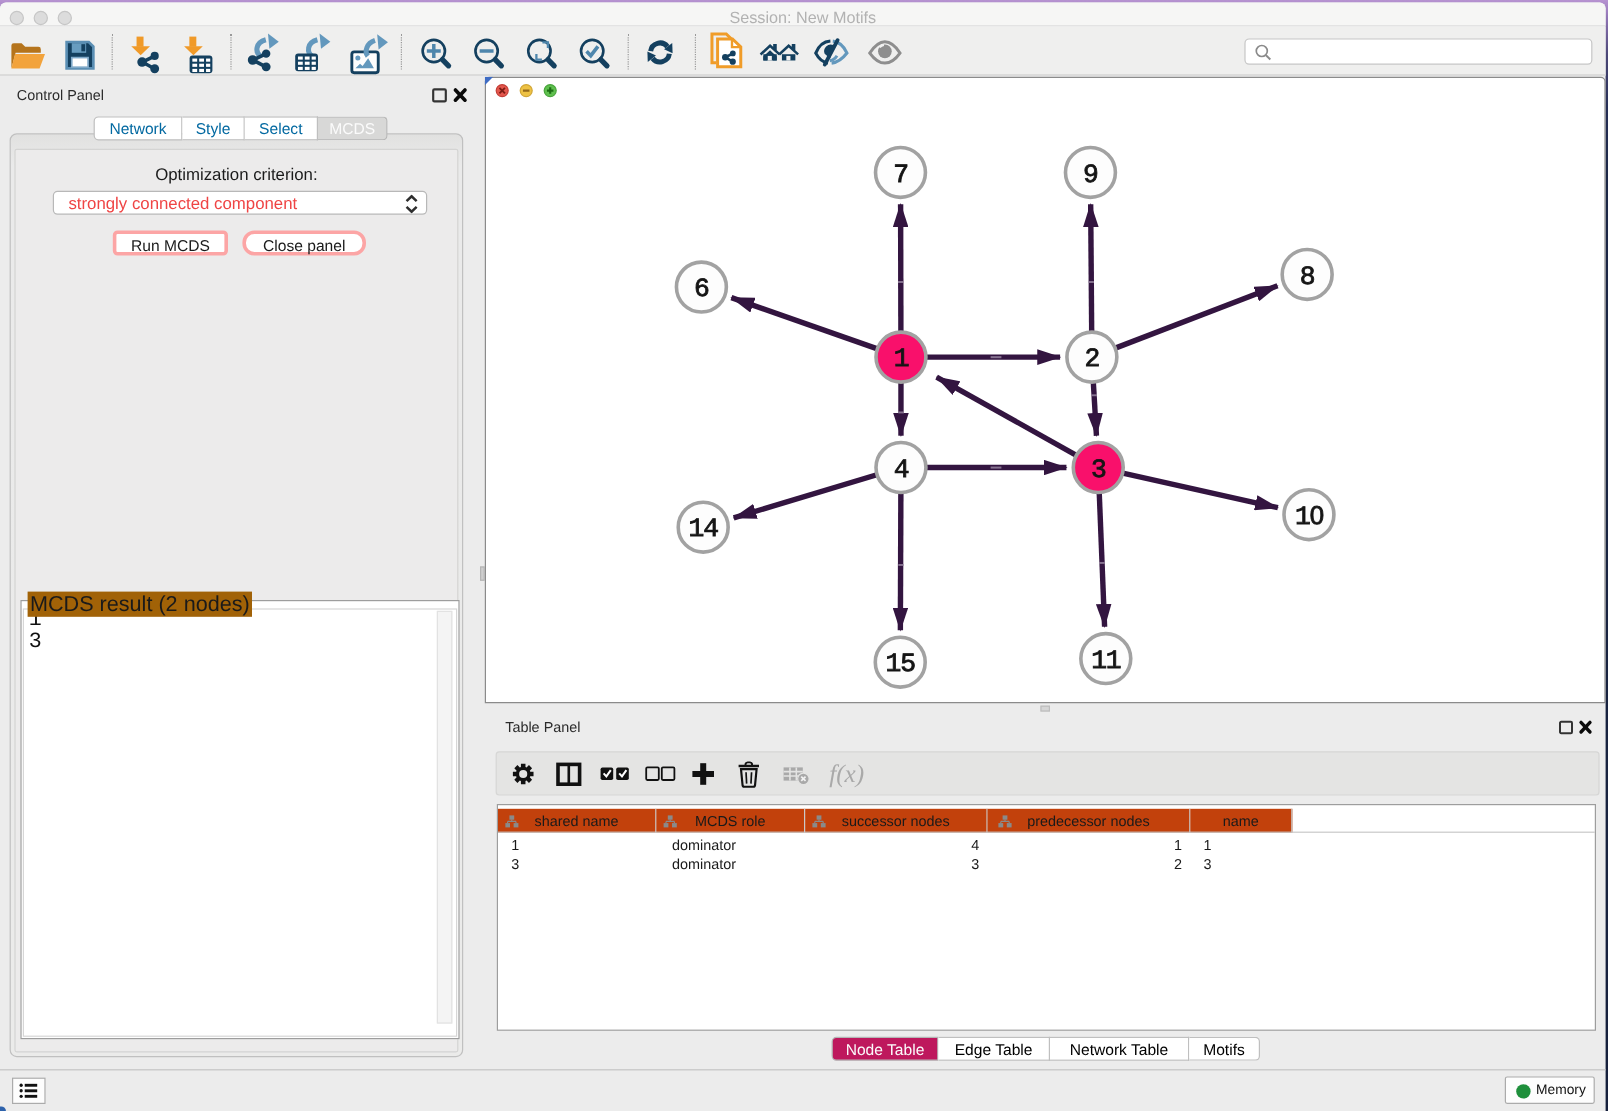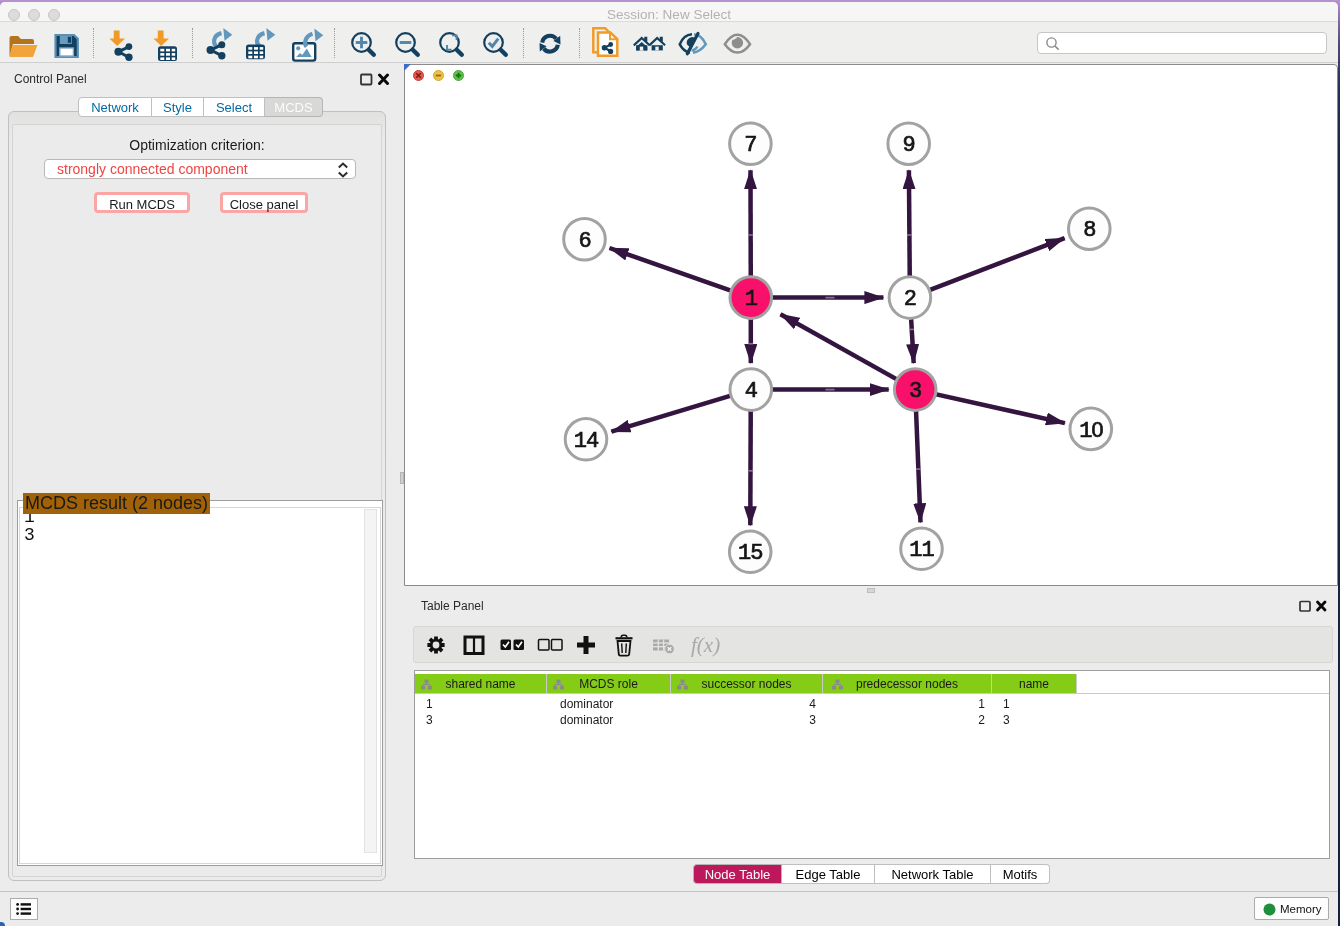--- a/index.html
+++ b/index.html
@@ -29,37 +29,37 @@
 #mcds-scroll { position:absolute; left:364px; top:509px; width:13px; height:344px; background:#f4f4f4; border:1px solid #e2e2e2; }
 
 #netwin { position:absolute; left:404px; top:64px; width:934px; height:522px; border:1px solid #8b8b8b; border-radius:4px 4px 0 0; background:#fff; }
 #nettitle { position:absolute; left:404px; top:64px; width:934px; height:22px; background:linear-gradient(#f3f3f3,#dcdcdc 70%,#d2d2d2); border-bottom:1px solid #9e9e9e; border-radius:4px 4px 0 0; }
 #nettitle .txt { position:absolute; width:100%; text-align:center; top:4px; padding-left:19px; font-size:13px; color:#1a1a1a; }
 .mtl { position:absolute; top:70px; width:11px; height:11px; border-radius:50%; }
 
 #tp-title { position:absolute; left:421px; top:599px; font-size:12px; color:#2b2b2b; }
 #tp-toolbar { position:absolute; left:413px; top:626px; width:920px; height:37px; background:#e4e4e3; border:1px solid #d6d6d5; border-radius:3px; }
 #tp-table { position:absolute; left:414px; top:670px; width:916px; height:189px; background:#fff; border:1px solid #9d9d9d; }
-.th { position:absolute; top:674px; height:20px; background:#84cc16; border-right:1px solid #c9c9c9; font-size:12px; color:#1a1a1a; text-align:center; line-height:20px; }
+.th { position:absolute; top:674px; height:20px; background:#c2410c; border-right:1px solid #c9c9c9; font-size:12px; color:#1a1a1a; text-align:center; line-height:20px; }
 .td { position:absolute; font-size:12px; color:#1a1a1a; height:16px; line-height:16px; }
 .btab { position:absolute; top:864px; height:20px; background:#fff; border:1px solid #bfbfbf; color:#000; font-size:13px; text-align:center; line-height:19px; }
 
 #statusline { position:absolute; left:0; top:891px; width:1338px; height:0; border-top:1px solid #c4c4c4; }
 #listbtn { position:absolute; left:10px; top:898px; width:28px; height:22px; background:#fdfdfd; border:1px solid #ababab; }
 #membtn { position:absolute; left:1254px; top:897px; width:75px; height:23px; background:#fdfdfd; border:1px solid #ababab; border-radius:2px; font-size:12px; color:#111; }
 </style>
 </head>
 <body>
 <div id="page">
   <div id="app"></div>
   <div id="titlebar">
     <div class="tl" style="left:8px;"></div>
     <div class="tl" style="left:28px;"></div>
     <div class="tl" style="left:48px;"></div>
-    <div id="apptitle">Session: New Select</div>
+    <div id="apptitle">Session: New Motifs</div>
   </div>
   <div id="toolbar"></div>
   <svg class="abs" style="left:0;top:22px" width="1338" height="41" viewBox="0 0 1338 41">
 
     <g transform="translate(0,1.5)">
       <path d="M9.5 33.5 L9.5 14.5 Q9.5 12.5 11.5 12.5 L18 12.5 L21 15.5 L32 15.5 Q34 15.5 34 17.5 L34 20.5 L13 20.5 Z" fill="#b5741c"></path>
       <path d="M12.5 21.5 L37.5 21.5 L33 33.5 L9.5 33.5 Z" fill="#f2a33c"></path>
     </g>
 
     <g transform="translate(0,1.5)">
@@ -236,21 +236,21 @@
   <div id="opt-label">Optimization criterion:</div>
   <div id="opt-select">strongly connected component
     <svg width="12" height="16" viewBox="0 0 12 16" style="position:absolute; right:6px; top:2px;">
         <g fill="none" stroke="#2e2e2e" stroke-width="2.1">
           <path d="M1.8 5.6 L6 1.6 L10.2 5.6"></path>
           <path d="M1.8 10.4 L6 14.4 L10.2 10.4"></path>
         </g>
       </svg>
   </div>
   <div class="btn" style="left:94px; width:96px;">Run MCDS</div>
-  <div class="btn" style="left:220px; width:88px;">Close panel</div>
+  <div class="btn" style="left:202px; width:103px;border-radius:10px;">Close panel</div>
   <div id="mcds-box"></div>
   <div id="mcds-inner">1<br>3</div>
   <div id="mcds-scroll"></div>
   <div id="mcds-label">MCDS result (2 nodes)</div>
 
   <div id="netwin"></div>
   <svg class="abs" style="left:404px;top:64px" width="8" height="8" viewBox="0 0 8 8">
       <path d="M0 0 L7 0 L0 7 Z" fill="#3f6cc4"></path>
     </svg>
   <div class="mtl" style="left:413px; background:#e4574d; border:1px solid #c43f38;">

